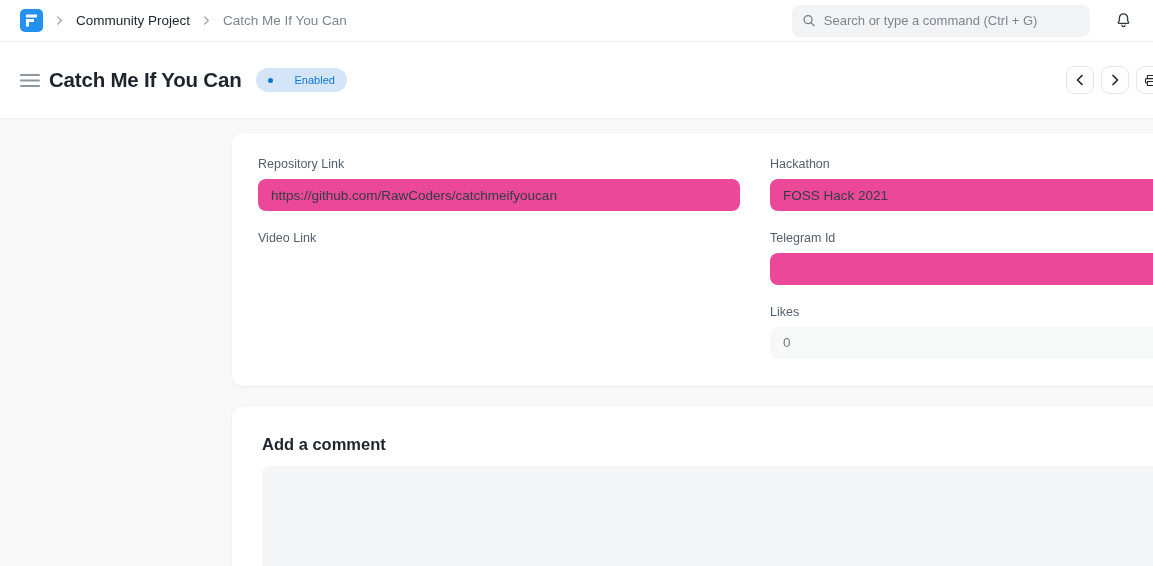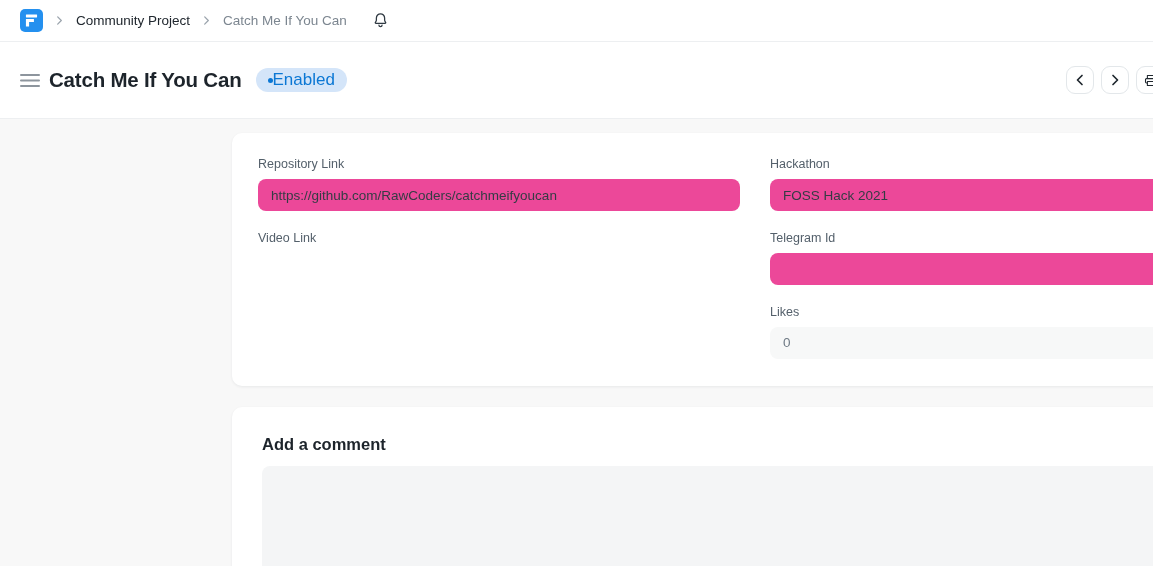--- a/index.html
+++ b/index.html
@@ -40,21 +40,21 @@
   
   .page-header {
     height:77px; background:#FFFFFF; border-bottom:1px solid #EDEFF1;
     display:flex; align-items:center; padding:0 20px; position:relative;
   }
   .menu-btn { background:none; border:none; cursor:pointer; display:flex; padding:0; margin-right:9px; }
   .title { font-size:20.5px; font-weight:700; color:#1D242B; letter-spacing:-0.2px; white-space:nowrap; }
   .badge {
     margin-left:14px; height:24px; padding:0 12px; border-radius:12px;
     background:var(--badge-bg,#D4E5F9); color:var(--badge-text,#0B77D4);
-    display:inline-flex; align-items:center; gap:0; font-size:17px; font-weight:500;
+    display:inline-flex; align-items:center; gap:22px; font-size:11px; font-weight:500;
   }
   .badge .dot { width:5px; height:5px; border-radius:50%; background:var(--badge-text,#0B77D4); }
   .header-actions { position:absolute; right:-11px; top:24px; display:flex; gap:7px; }
   .sq-btn {
     width:28px; height:28px; border-radius:9px; border:1px solid #E3E7EA; background:#FFFFFF;
     display:flex; align-items:center; justify-content:center; cursor:pointer; flex:0 0 auto;
   }
 
   
   .content { padding-top:14px; }
@@ -90,20 +90,27 @@
   </div>
   <svg class="crumb-sep" width="9" height="9" viewBox="0 0 10 10" fill="none" stroke="#9AA3AC" stroke-width="1.4" stroke-linecap="round" stroke-linejoin="round">
       <polyline points="3,1 7,5 3,9"></polyline>
     </svg>
   <a class="crumb link">Community Project</a>
   <svg class="crumb-sep" width="9" height="9" viewBox="0 0 10 10" fill="none" stroke="#9AA3AC" stroke-width="1.4" stroke-linecap="round" stroke-linejoin="round">
       <polyline points="3,1 7,5 3,9"></polyline>
     </svg>
   <span class="crumb current">Catch Me If You Can</span>
 
+  <div class="search">
+    <svg width="15" height="15" viewBox="0 0 16 16" fill="none" stroke="#74808B" stroke-width="1.5" stroke-linecap="round">
+      <circle cx="7" cy="7" r="4.6"></circle>
+        <line x1="10.5" y1="10.5" x2="14" y2="14"></line>
+    </svg>
+    <input placeholder="Search or type a command (Ctrl + G)" style="">
+  </div>
 
   <button class="icon-btn bell">
     <svg width="19" height="19" viewBox="0 0 24 24" fill="none" stroke="#2F3942" stroke-width="1.6" stroke-linecap="round" stroke-linejoin="round">
       <path d="M12 3.5a5.2 5.2 0 0 0-5.2 5.2v2.6c0 1-.5 2-1.2 2.9-.5.6-.1 1.4.7 1.4h11.4c.8 0 1.2-.8.7-1.4-.7-.9-1.2-1.9-1.2-2.9V8.7A5.2 5.2 0 0 0 12 3.5z"></path>
       <path d="M10 17.8a2 2 0 0 0 4 0"></path>
     </svg>
   </button>
 </header>
 
 <div class="page-header">

